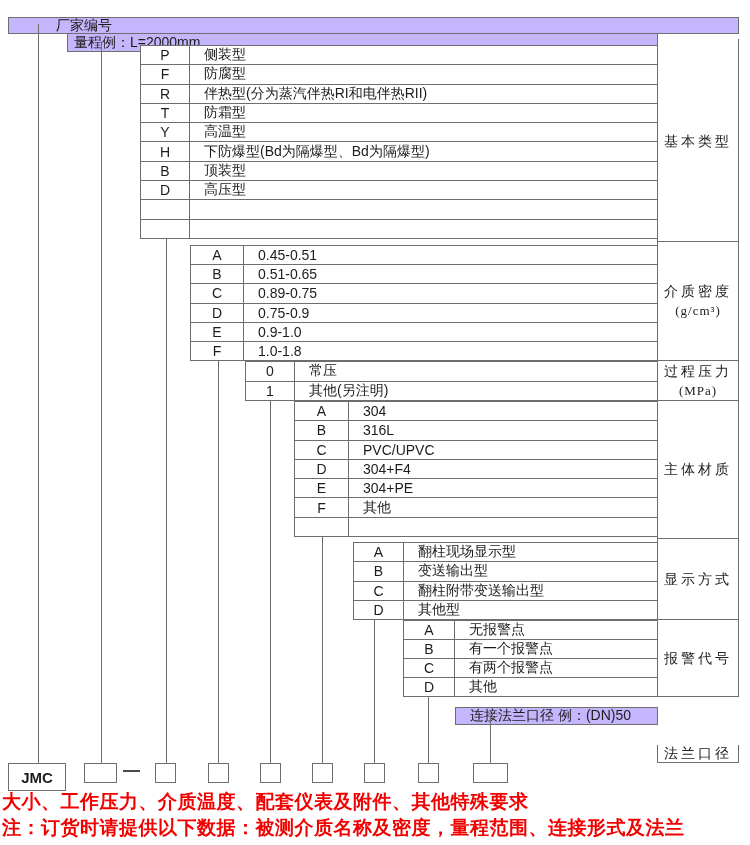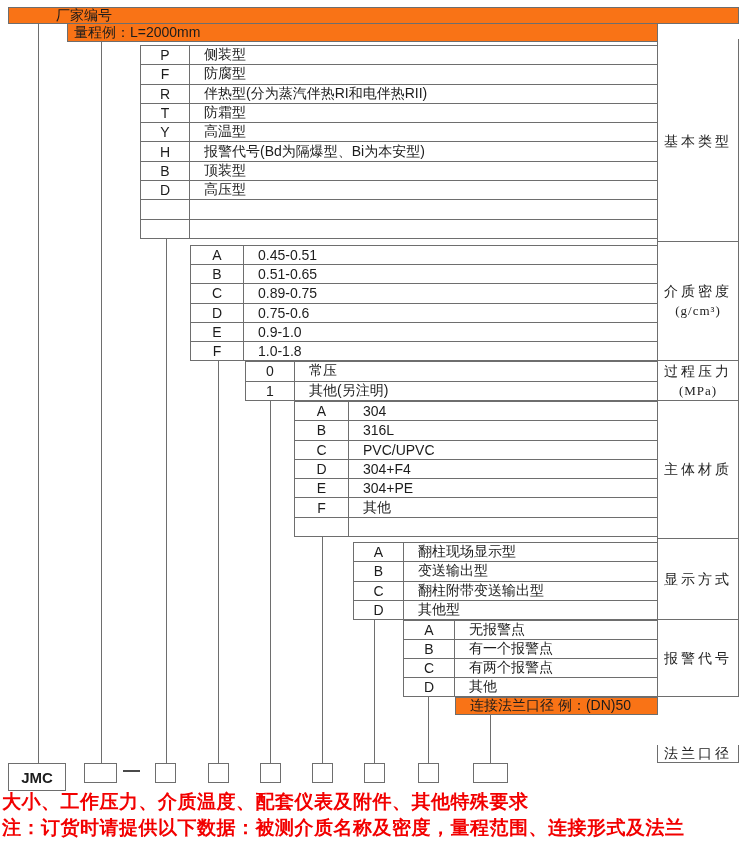--- a/index.html
+++ b/index.html
@@ -2,21 +2,21 @@
 <html><head>
 <meta charset="utf-8">
 <style>
   html,body{margin:0;padding:0;background:#fff;}
   #root{
     position:relative;width:750px;height:845px;background:#fff;overflow:hidden;
     font-family:"Liberation Sans","DejaVu Sans",sans-serif;color:#1c1c1c;
     --border:#6e6e6e;
   }
   .abs{position:absolute;box-sizing:border-box;}
-  .cellbox{border:1px solid var(--border);background:#f97316;}
+  .cellbox{border:1px solid var(--border);background:#c4b5fd;margin-top:10px;}
   .titlerow{display:flex;align-items:center;font-size:14px;}
   .block{border:1px solid var(--border);display:flex;flex-direction:column;background:#fff;}
   .brow{display:flex;flex:1;min-height:0;border-top:1px solid var(--border);}
   .brow:first-child{border-top:none;}
   .code-cell{display:flex;align-items:center;justify-content:center;
     border-right:1px solid var(--border);font-size:14px;}
   .desc-cell{flex:1;display:flex;align-items:center;padding-left:14px;font-size:14px;
     white-space:nowrap;overflow:hidden;}
   .label-cell{left:657px;width:82px;border:1px solid var(--border);border-top:none;
     display:flex;flex-direction:column;align-items:center;justify-content:center;
@@ -65,21 +65,21 @@
         <div class="brow">
           <div class="code-cell" style="width: 48px;">T</div>
           <div class="desc-cell">防霜型</div>
         </div>
         <div class="brow">
           <div class="code-cell" style="width: 48px;">Y</div>
           <div class="desc-cell">高温型</div>
         </div>
         <div class="brow">
           <div class="code-cell" style="width: 48px;">H</div>
-          <div class="desc-cell">报警代号(Bd为隔爆型、Bi为本安型)</div>
+          <div class="desc-cell">下防爆型(Bd为隔爆型、Bd为隔爆型)</div>
         </div>
         <div class="brow">
           <div class="code-cell" style="width: 48px;">B</div>
           <div class="desc-cell">顶装型</div>
         </div>
         <div class="brow">
           <div class="code-cell" style="width: 48px;">D</div>
           <div class="desc-cell">高压型</div>
         </div>
         <div class="brow">
@@ -99,21 +99,21 @@
         <div class="brow">
           <div class="code-cell" style="width: 52px;">B</div>
           <div class="desc-cell">0.51-0.65</div>
         </div>
         <div class="brow">
           <div class="code-cell" style="width: 52px;">C</div>
           <div class="desc-cell">0.89-0.75</div>
         </div>
         <div class="brow">
           <div class="code-cell" style="width: 52px;">D</div>
-          <div class="desc-cell">0.75-0.6</div>
+          <div class="desc-cell">0.75-0.9</div>
         </div>
         <div class="brow">
           <div class="code-cell" style="width: 52px;">E</div>
           <div class="desc-cell">0.9-1.0</div>
         </div>
         <div class="brow">
           <div class="code-cell" style="width: 52px;">F</div>
           <div class="desc-cell">1.0-1.8</div>
         </div>
       </div>

